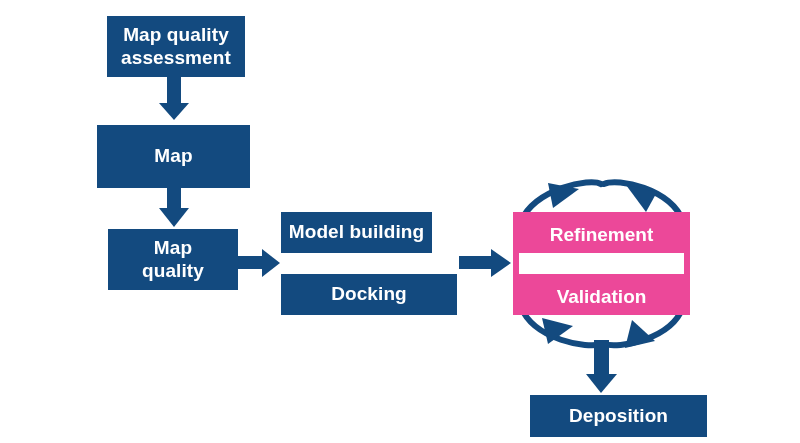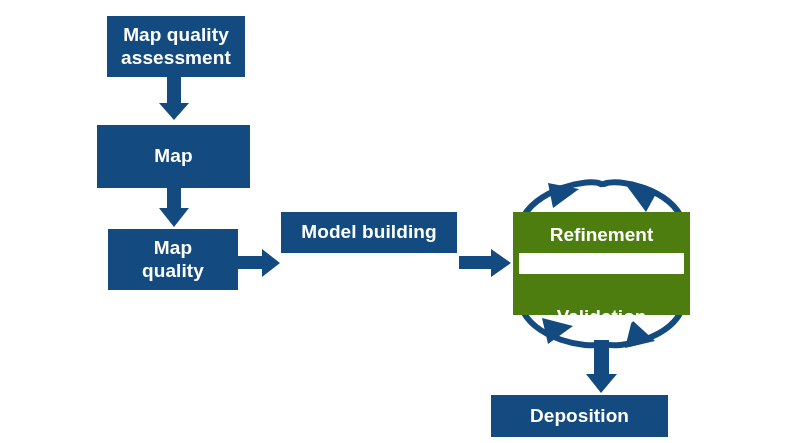--- a/index.html
+++ b/index.html
@@ -37,21 +37,21 @@
   .node span { display: block; }
   .node .l2 { display: block; }
 
   
   #cycle-block {
     position: absolute;
     left: 513px;
     top: 212px;
     width: 177px;
     height: 103px;
-    background: #4d7c0f;
+    background: #ec4899;
     box-sizing: border-box;
   }
   #cycle-gap {
     position: absolute;
     left: 6px;
     top: 41px;
     width: 165px;
     height: 21px;
     background: #ffffff;
   }
@@ -60,21 +60,21 @@
     left: 0;
     width: 177px;
     color: #ffffff;
     text-align: center;
     font-size: 19px;
     font-weight: 700;
     line-height: 1;
     user-select: none;
   }
   #label-refinement { top: 13px; }
-  #label-validation { top: 75px; margin-top: 20px; }
+  #label-validation { top: 75px; }
 
   svg.arrows {
     position: absolute;
     left: 0;
     top: 0;
     width: 800px;
     height: 443px;
     overflow: visible;
     pointer-events: none;
   }
@@ -144,28 +144,31 @@
     </div>
   </div>
 
   <div class="node" style="left:108px; top:229px; width:130px; height:61px;">
     <div>
       <span>Map</span>
       <span class="l2">quality</span>
     </div>
   </div>
 
-  <div class="node" style="left:281px; top:212px; width:176px; height:41px;">
+  <div class="node" style="left:281px; top:212px; width:151px; height:41px;">
     <span>Model building</span>
   </div>
 
+  <div class="node" style="left:281px; top:274px; width:176px; height:41px;">
+    <span>Docking</span>
+  </div>
 
   <div id="cycle-block">
     <div class="cycle-label" id="label-refinement">Refinement</div>
     <div id="cycle-gap"></div>
     <div class="cycle-label" id="label-validation">Validation</div>
   </div>
 
-  <div class="node" style="left:491px; top:395px; width:177px; height:42px;">
+  <div class="node" style="left:530px; top:395px; width:177px; height:42px;">
     <span>Deposition</span>
   </div>
 
 </div>
 
 </body></html>

